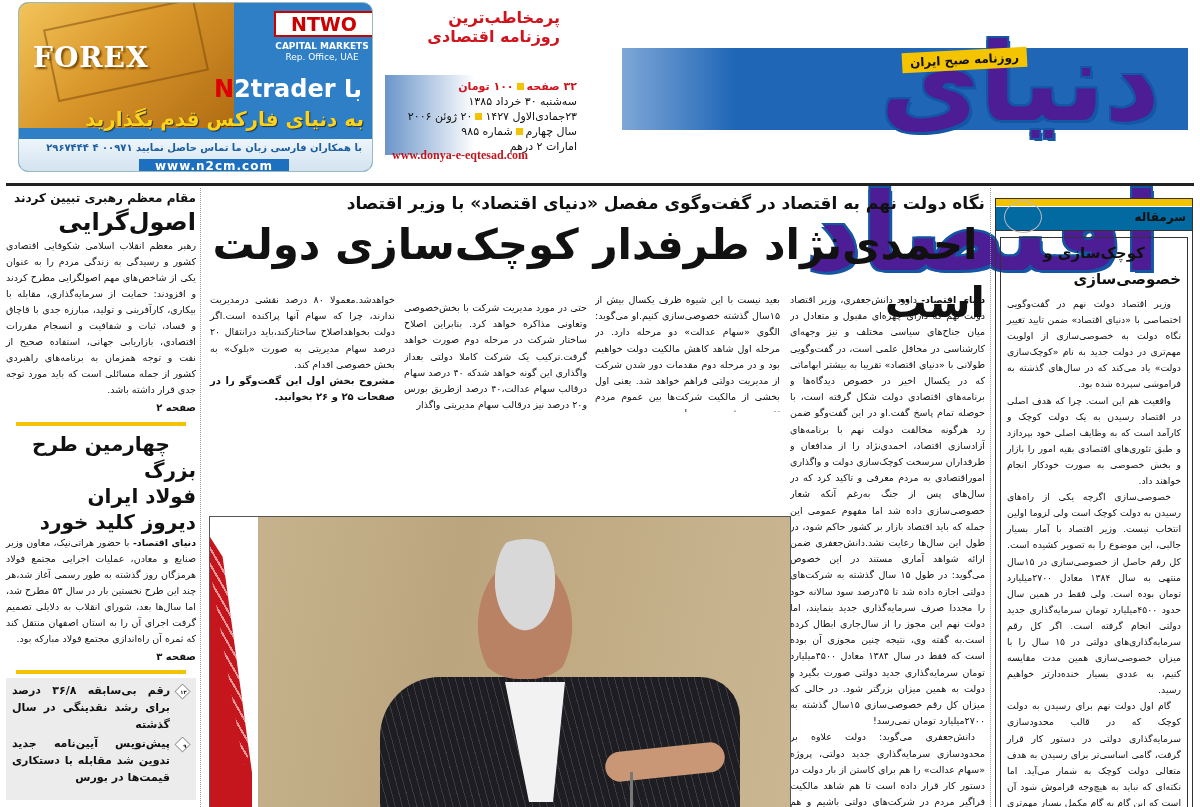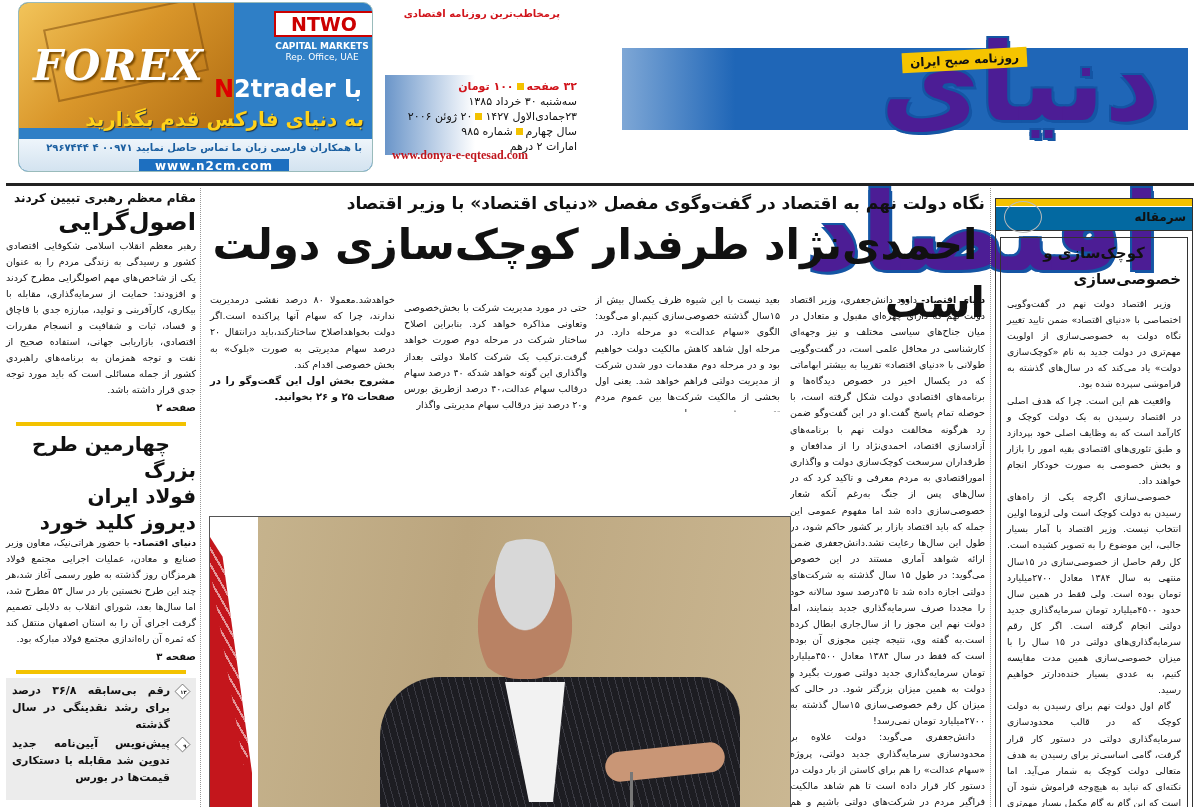--- a/index.html
+++ b/index.html
@@ -4,30 +4,30 @@
 <style>
   * { box-sizing: border-box; margin: 0; padding: 0; }
   html, body { width: 1200px; height: 807px; overflow: hidden; background: #fff; }
   body { font-family: "DejaVu Sans", sans-serif; color: #111; position: relative; }
   .rtl { direction: rtl; text-align: right; }
 
   
   .ad { position: absolute; left: 18px; top: 2px; width: 355px; height: 170px; border-radius: 10px; overflow: hidden; background: #2f7fc6; border: 1px solid #9bb; }
   .ad .money { position: absolute; left: 0; top: 0; width: 215px; height: 125px; background: linear-gradient(135deg, #f2c45a 0%, #d9962a 45%, #b06c12 100%); }
   .ad .money::before { content: ""; position: absolute; left: 30px; top: 10px; width: 150px; height: 70px; border: 2px solid rgba(120,70,10,.5); transform: rotate(-12deg); }
-  .ad .forex { position: absolute; left: 14px; top: 38px; font-family: "DejaVu Serif", serif; font-weight: bold; font-size: 42px; color: #fff; text-shadow: 2px 2px 2px #7a4a00; letter-spacing: 1px; font-style: italic; }
+  .ad .forex { position: absolute; left: 14px; top: 38px; font-family: "DejaVu Serif", serif; font-weight: bold; font-size: 28px; color: #fff; text-shadow: 2px 2px 2px #7a4a00; letter-spacing: 1px; }
   .ad .ntwo { position: absolute; left: 255px; top: 8px; width: 100px; height: 26px; background: #fff; border: 2px solid #c00; color: #c00; font-weight: bold; font-size: 19px; text-align: center; line-height: 22px; }
   .ad .cm { position: absolute; left: 248px; top: 38px; width: 110px; font-size: 9px; color: #fff; font-weight: bold; text-align: center; line-height: 11px; }
   .ad .n2 { position: absolute; right: 10px; top: 72px; font-size: 24px; color: #fff; font-weight: bold; }
   .ad .n2 .n { color: #d00; }
   .ad .slogan { position: absolute; right: 8px; top: 104px; font-size: 20px; font-weight: bold; color: #ffd21a; text-shadow: 1px 1px 1px #234; }
   .ad .contact { position: absolute; left: 0; right: 0; top: 136px; height: 37px; background: linear-gradient(#eef5fb, #cfe0ee); font-size: 10px; color: #1b5fa0; font-weight: bold; padding: 3px 10px; }
   .ad .url { position: absolute; left: 120px; top: 156px; width: 150px; height: 14px; background: #1d6fc0; color: #fff; font-weight: bold; font-size: 12px; text-align: center; line-height: 14px; letter-spacing: 1px; }
 
-  .tagline { position: absolute; left: 385px; top: 8px; width: 175px; font-size: 10px; font-weight: bold; color: #d1141b; }
+  .tagline { position: absolute; left: 385px; top: 8px; width: 175px; font-size: 16px; font-weight: bold; color: #d1141b; }
   .issue { position: absolute; left: 385px; top: 48px; width: 200px; height: 80px; background: linear-gradient(to left, #ffffff 0%, #ffffff 55%, #6a95c9 100%); padding: 4px 8px; font-size: 11px; line-height: 15px; color: #111; margin-top: 27px; }
   .issue .red { color: #d1141b; font-weight: bold; }
   .issue .sq { display: inline-block; width: 7px; height: 7px; background: #f3c200; margin: 0 3px; }
   .siteurl { position: absolute; left: 392px; top: 148px; font-family: Liberation Serif, serif; font-weight: bold; font-size: 12px; color: #c0141b; }
 
   .logo { position: absolute; left: 622px; top: 0; width: 578px; height: 175px; }
   .logo .band { position: absolute; left: 0; right: 12px; top: 48px; height: 82px; background: linear-gradient(to right, #7ea7d6 0%, #1f66b7 20%, #1f66b7 100%); }
   .logo .word { position: absolute; right: 40px; top: 8px; font-family: "DejaVu Sans", sans-serif; font-weight: bold; font-size: 108px; color: #4c1d95; line-height: 150px; text-shadow: 3px 3px 0 #1455a4, -2px -2px 0 #1455a4, 2px -2px 0 #1455a4, -2px 2px 0 #1455a4; letter-spacing: -4px; }
   .logo .badge { position: absolute; left: 280px; top: 50px; background: #f5c400; color: #111; font-size: 12px; font-weight: bold; padding: 3px 8px; transform: rotate(-3deg); }
 

